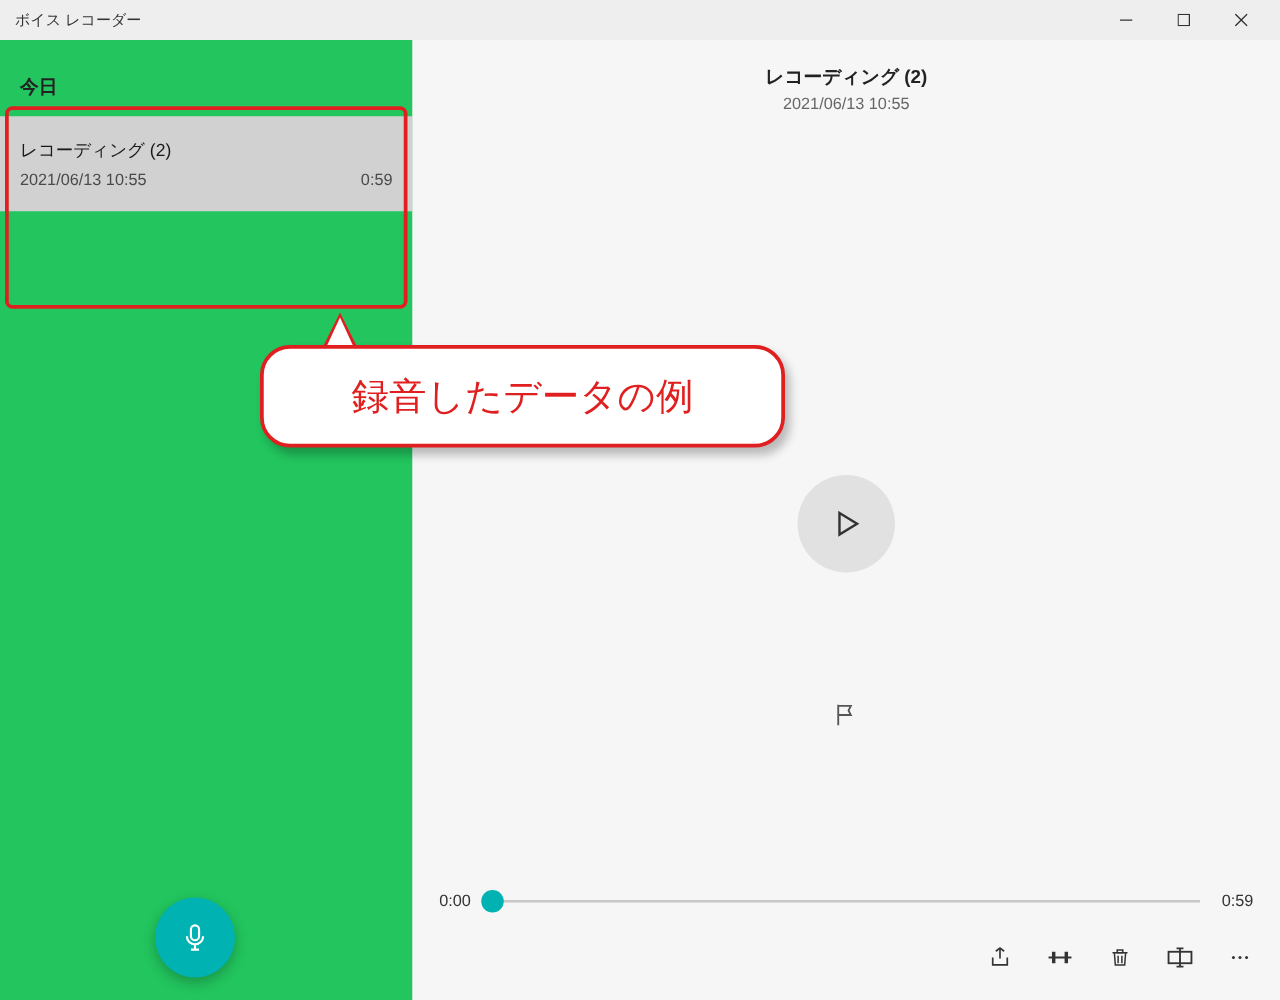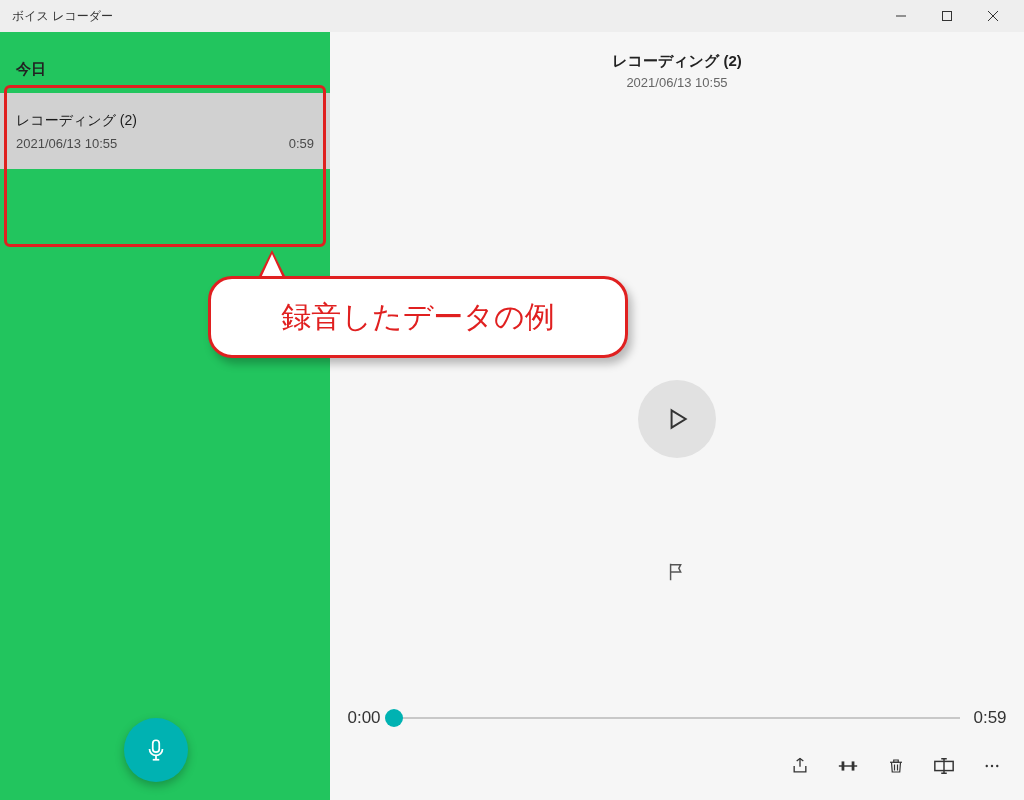--- a/index.html
+++ b/index.html
@@ -24,21 +24,21 @@
   .callout-tail-border { position: absolute; left: 97px; top: -4px; width: 0; height: 0; border-left: 15px solid transparent; border-right: 15px solid transparent; border-bottom: 30px solid #e02020; z-index: 1; }
   .callout-body { position: absolute; left: 0; top: 22px; width: 420px; height: 82px; background: #fff; border: 3px solid #e02020; border-radius: 24px; display: flex; align-items: center; justify-content: center; font-size: 30px; color: #e02020; font-weight: 400; box-shadow: 4px 6px 8px rgba(0,0,0,0.25); z-index: 3; margin-left: 48px; }
   .main { flex: 1; background: #f6f6f6; position: relative; display: flex; flex-direction: column; }
   .main-header { text-align: center; padding-top: 20px; }
   .main-title { font-size: 15px; font-weight: 600; color: #222; }
   .main-sub { font-size: 13px; color: #666; margin-top: 4px; }
   .play-area { flex: 1; display: flex; flex-direction: column; align-items: center; justify-content: center; }
   .play-btn { width: 78px; height: 78px; border-radius: 50%; background: #e1e1e1; display: flex; align-items: center; justify-content: center; margin-top: 80px; }
   .flag-btn { margin-top: 96px; width: 36px; height: 36px; display: flex; align-items: center; justify-content: center; color: #555; }
   .timeline { position: absolute; left: 14px; right: 14px; bottom: 72px; display: flex; align-items: center; gap: 10px; }
-  .t-label { font-size: 17px; color: #333; width: 40px; text-align: center; }
+  .t-label { font-size: 13px; color: #333; width: 40px; text-align: center; }
   .t-track { flex: 1; height: 2px; background: #c8c8c8; position: relative; }
   .t-thumb { position: absolute; left: 0%; top: 50%; transform: translate(-50%, -50%); width: 18px; height: 18px; border-radius: 50%; background: #00b2b2; }
   .bottombar { position: absolute; left: 0; right: 0; bottom: 10px; height: 48px; display: flex; align-items: center; justify-content: flex-end; padding-right: 10px; gap: 4px; }
   .bbtn { width: 44px; height: 44px; display: flex; align-items: center; justify-content: center; color: #333; }
   .record-btn { position: absolute; left: 124px; bottom: 18px; width: 64px; height: 64px; border-radius: 50%; background: #00b2b2; display: flex; align-items: center; justify-content: center; box-shadow: 0 4px 10px rgba(0,0,0,0.25); }
 </style>
 </head>
 <body>
 
 <div class="window">

